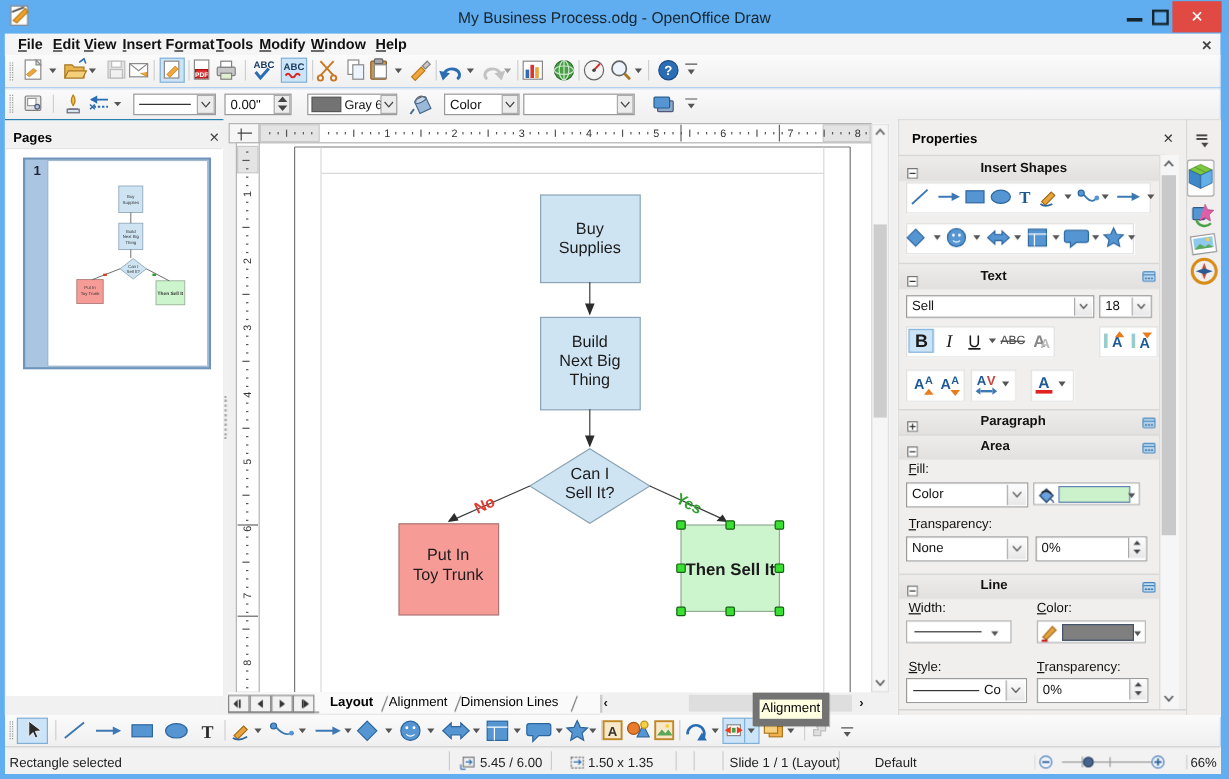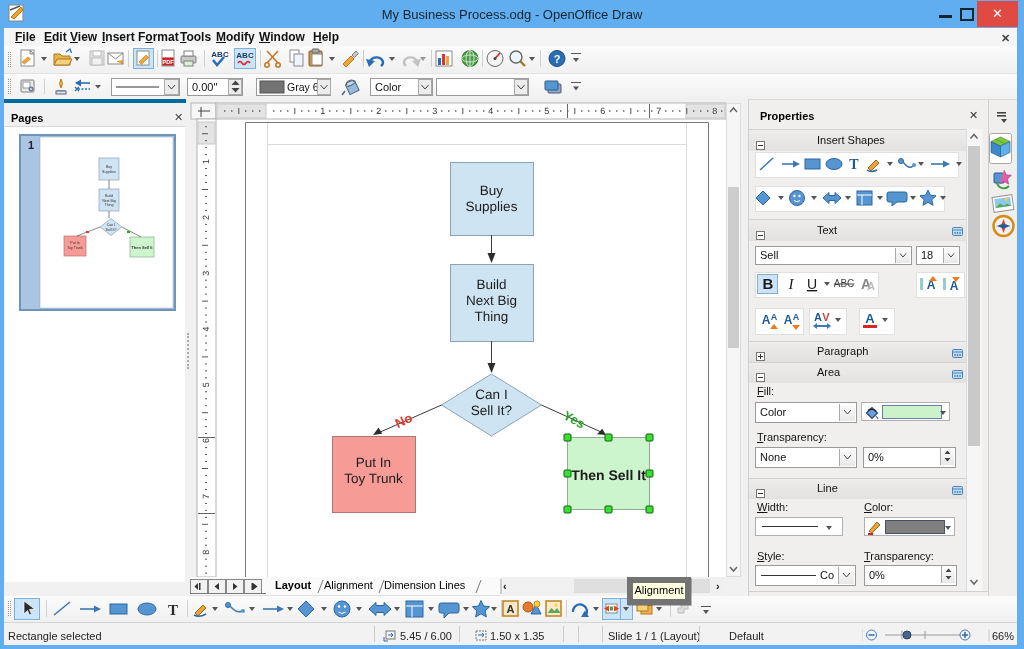--- a/index.html
+++ b/index.html
@@ -10,40 +10,40 @@
   #title{width:100%;text-align:center;top:7px;font-size:13px;color:#16262e;}
   #btn-close{left:977px;top:1px;width:41px;height:26px;background:#e04a43;}
   #btn-close div{color:#fff;font-size:13px;text-align:center;line-height:25px;}
   #menubar{left:4px;top:28px;width:1013px;height:18px;background:#f5f5f5;}
   .menu{position:absolute;top:2px;font-size:12px;color:#111;font-weight:bold;}
   .menu u{text-decoration:underline;}
   #tb1{left:4px;top:46px;width:1013px;height:27px;background:linear-gradient(#fbfbfb,#f0f0f0);}
   #tb2{left:4px;top:73px;width:1013px;height:26px;background:linear-gradient(#fbfbfb,#f0f0f0);border-top:1px solid #e4e4e4;}
   #mainarea{left:4px;top:99px;width:1013px;height:497px;background:#f1f1f1;}
   
-  #pages{left:0px;top:0px;width:182px;height:497px;background:#f1f1f1;border-top:4px solid #0369a1;}
+  #pages{left:0px;top:0px;width:182px;height:497px;background:#f1f1f1;border-top:1px solid #0369a1;}
   #pages-hd{left:7px;top:9px;font-size:11px;font-weight:bold;color:#000;}
   #pages-x{left:170px;top:8px;font-size:11px;color:#444;}
   #pages-list{left:1px;top:23px;width:180px;height:455px;background:#fff;border-top:1px solid #d8d8d8;}
   
   #canvas{left:186px;top:0px;width:558px;height:497px;background:#fff;}
   
   #props{left:744px;top:0px;width:240px;height:497px;background:#f0efee;border-left:1px solid #d0d0d0;border-top:1px solid #d9d9d9;}
   
   #sstrip{left:984px;top:0px;width:28px;height:497px;background:#f0efee;border-left:1px solid #cfcfcf;border-top:1px solid #d9d9d9;}
   #btoolbar{left:4px;top:596px;width:1013px;height:26px;background:linear-gradient(#fbfbfb,#f0f0f0);}
   #statusbar{left:4px;top:622px;width:1013px;height:22px;background:#f2f2f2;border-top:1px solid #d5d5d5;}
   .st{position:absolute;top:7px;font-size:11px;color:#222;}
   .ssep{position:absolute;top:3px;width:1px;height:16px;background:#cdcdcd;}
   .combo{position:absolute;background:#fff;border:1px solid #9a9a9a;font-size:11px;color:#111;}
   .combo .cbtn{position:absolute;right:1px;top:1px;bottom:1px;width:14px;background:linear-gradient(#fdfdfd,#e8e8e8);border-left:1px solid #aaa;text-align:center;color:#333;}
   .cbtn svg{margin-top:3px;}
   .lbl{position:absolute;font-size:11px;color:#111;}
   .lbl u{text-decoration:underline;}
-  .sect{position:absolute;font-size:11px;font-weight:normal;color:#111;padding-left:48px;}
+  .sect{position:absolute;font-size:11px;font-weight:bold;color:#111;padding-left:48px;}
   .wstrip{position:absolute;background:#fff;border:1px solid #e0e0e0;}
 </style>
 </head>
 <body>
 <div id="win">
   <div class="abs" id="titlebar"></div>
   <div class="abs" id="title">My Business Process.odg - OpenOffice Draw</div>
   <div class="abs" style="left:8px;top:4px;width:18px;height:18px;">
     <svg width="18" height="18">
         <rect x="1" y="1" width="14" height="16" fill="#fefefe" stroke="#888"></rect>

